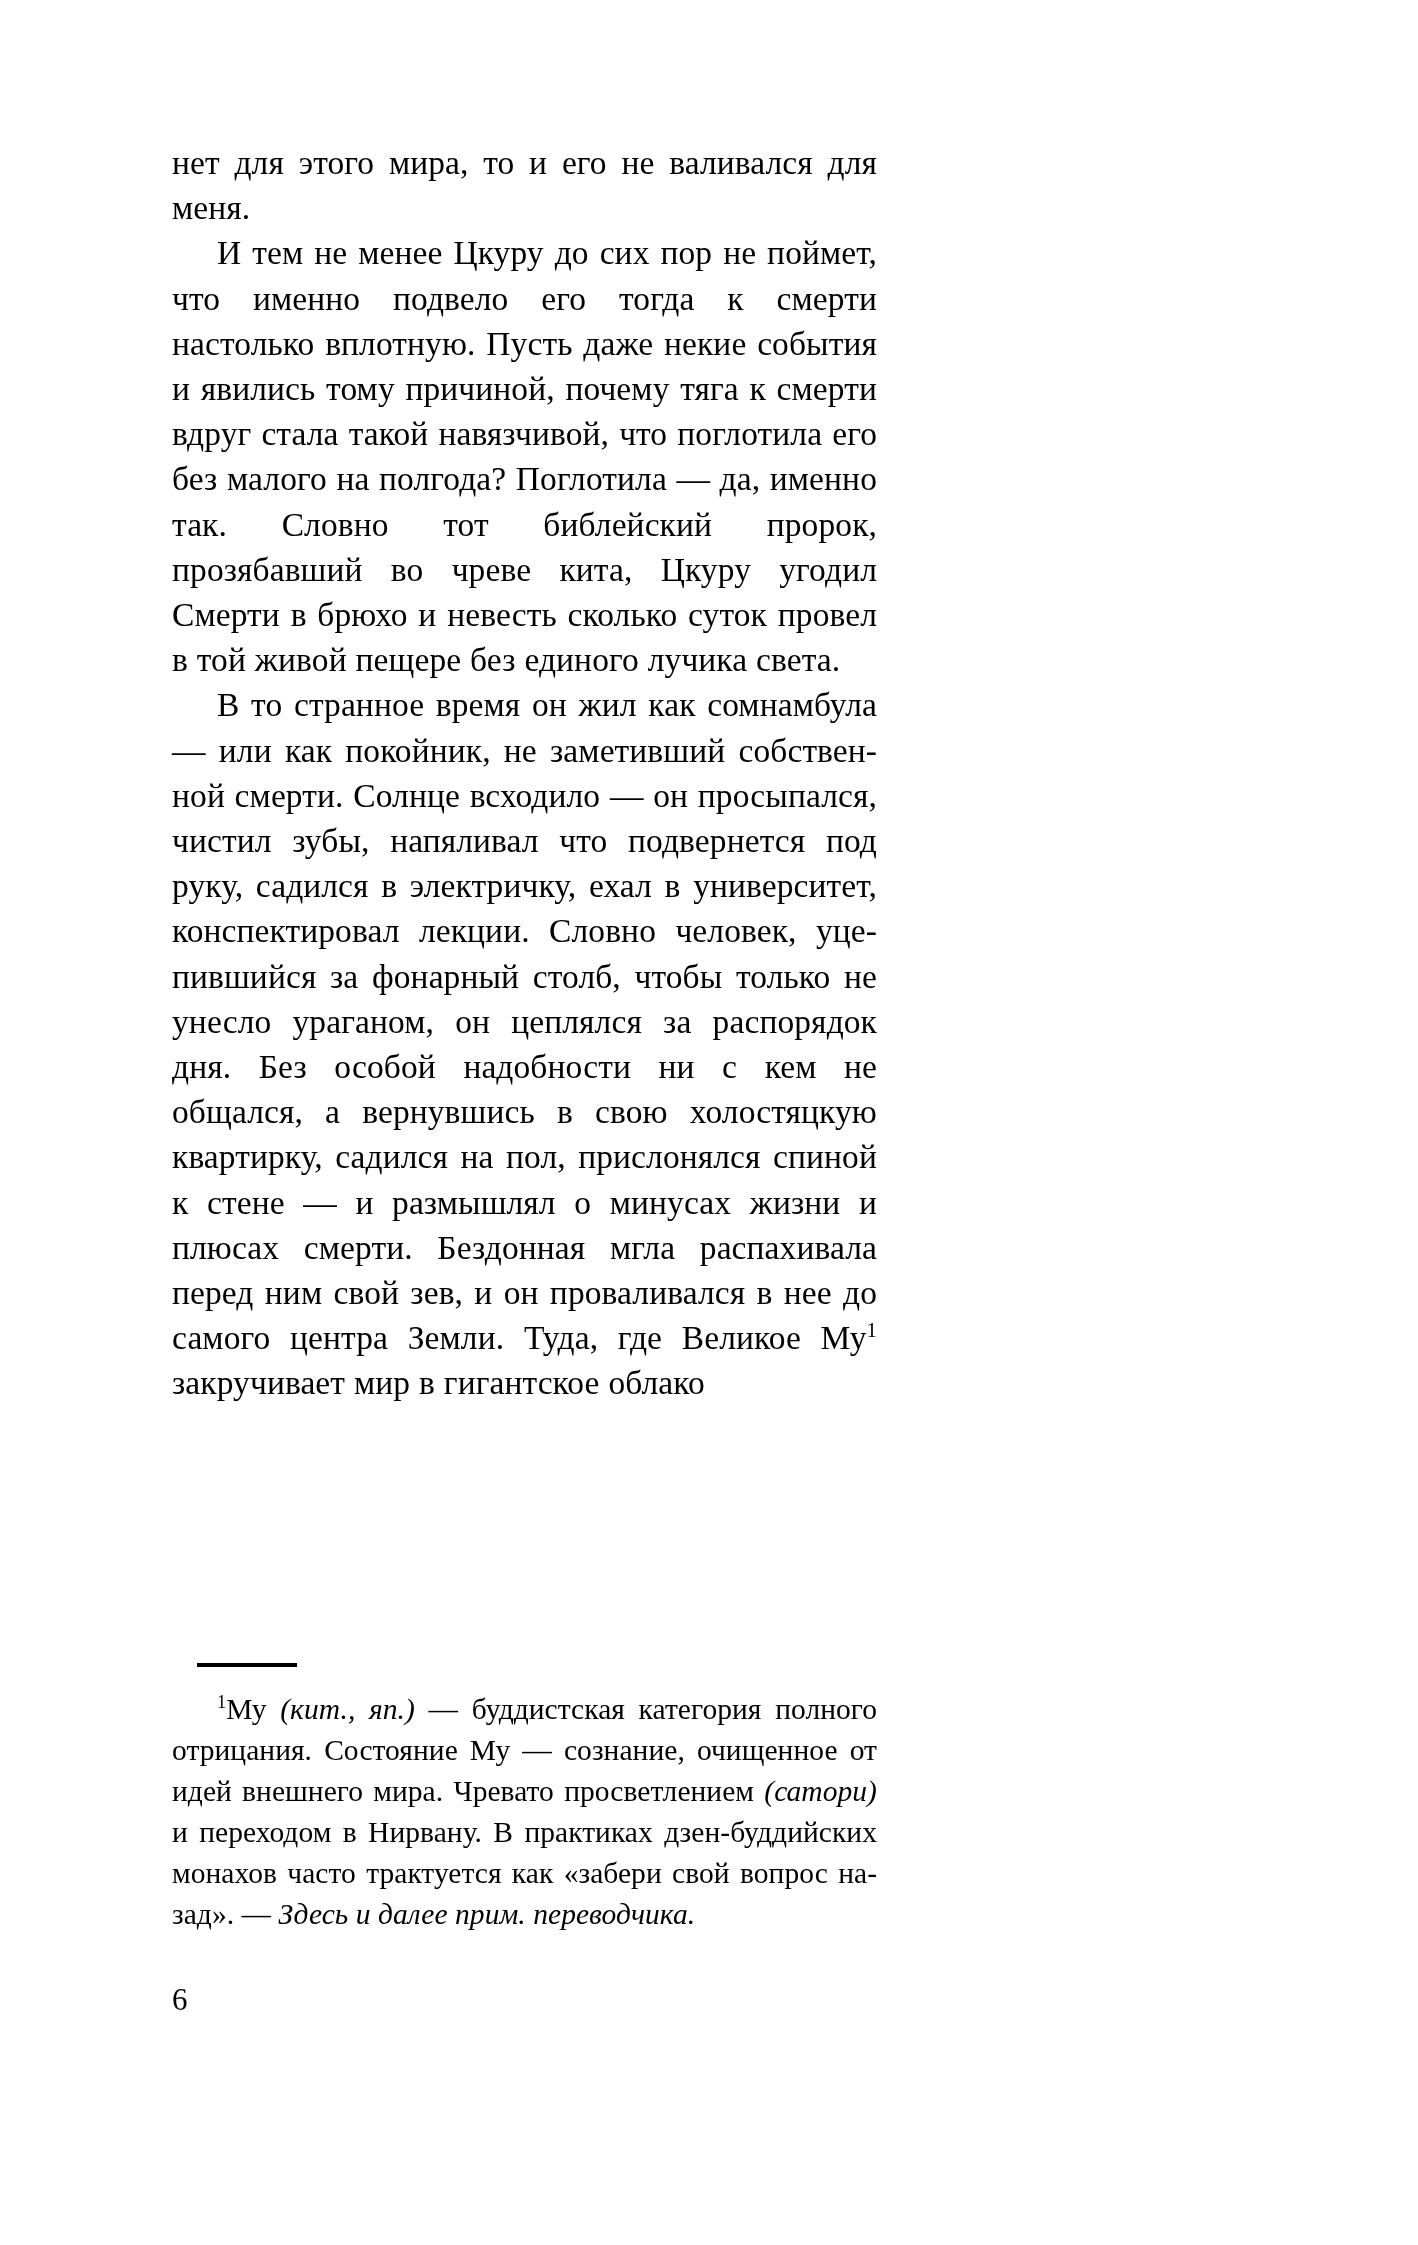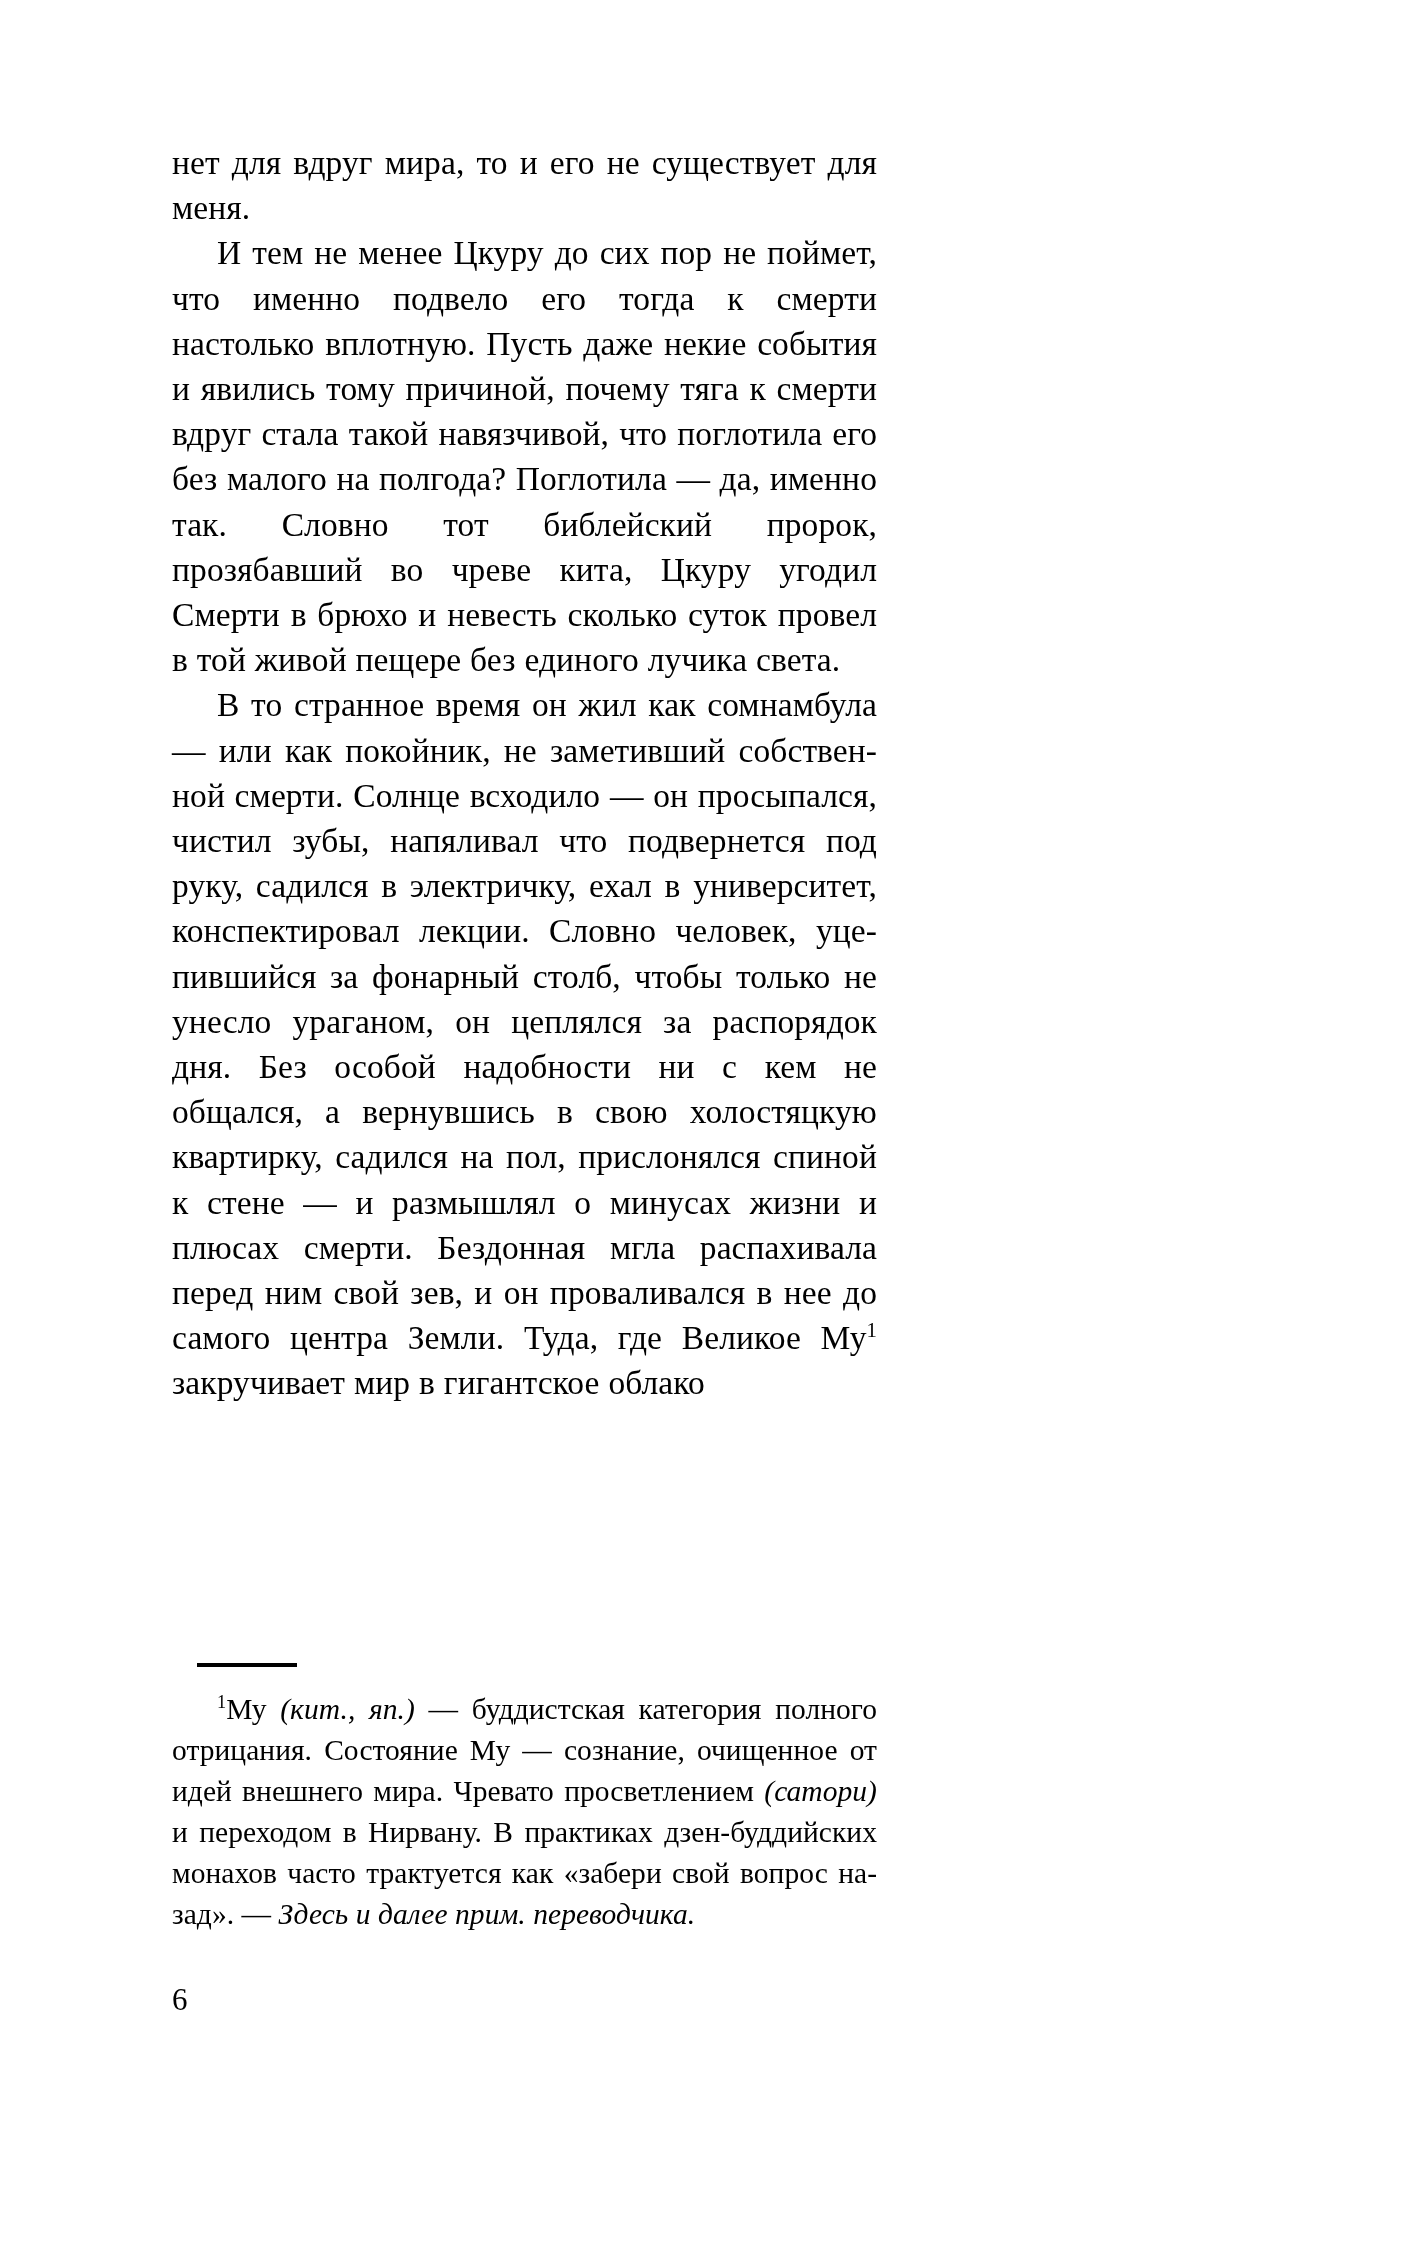--- a/index.html
+++ b/index.html
@@ -95,21 +95,21 @@
     color: #000000;
   }
 </style>
 </head>
 <body>
 
 <div class="page">
 
   <div class="textblock">
 
-    <p class="para">нет для вдруг мира, то и его не существует для меня.</p>
+    <p class="para">нет для этого мира, то и его не валивался для меня.</p>
 
     <p class="para indent">И тем не менее Цкуру до сих пор не поймет, что именно подвело его тогда к смерти настолько вплотную. Пусть даже некие события и явились тому причиной, почему тяга к смерти вдруг стала такой навязчивой, что поглотила его без малого на полгода? Поглотила — да, именно так. Словно тот библейский пророк, прозябавший во чреве кита, Цкуру угодил Смерти в брюхо и невесть сколько суток провел в той живой пещере без единого лучика света.</p>
 
     <p class="para indent">
       <span>В то странное время он жил как сомнамбула — или как покойник, не заметивший собствен­ной смерти. Солнце всходило — он просыпался, чистил зубы, напяливал что подвернется под руку, садился в электричку, ехал в университет, конспектировал лекции. Словно человек, уце­пившийся за фонарный столб, чтобы только не унесло ураганом, он цеплялся за распорядок дня. Без особой надобности ни с кем не общался, а вер­нувшись в свою холостяцкую квартирку, садился на пол, прислонялся спиной к стене — и размыш­лял о минусах жизни и плюсах смерти. Бездонная мгла распахивала перед ним свой зев, и он про­валивался в нее до самого центра Земли. Туда, где Великое Му</span><sup class="fnref">1</sup><span> закручивает мир в гигантское облако</span>
     </p>
 
   </div>
 
   <div class="footnote-wrap">

